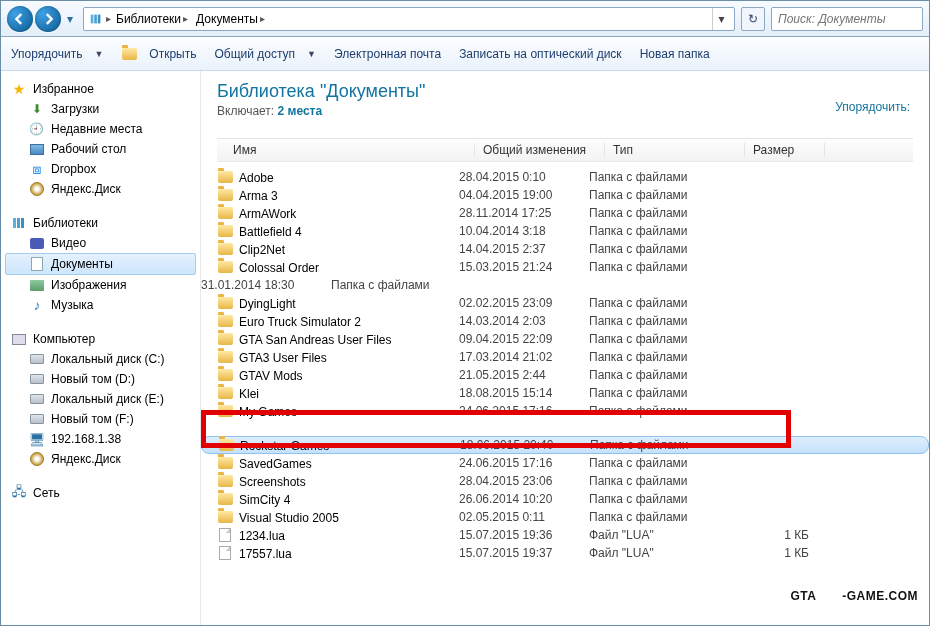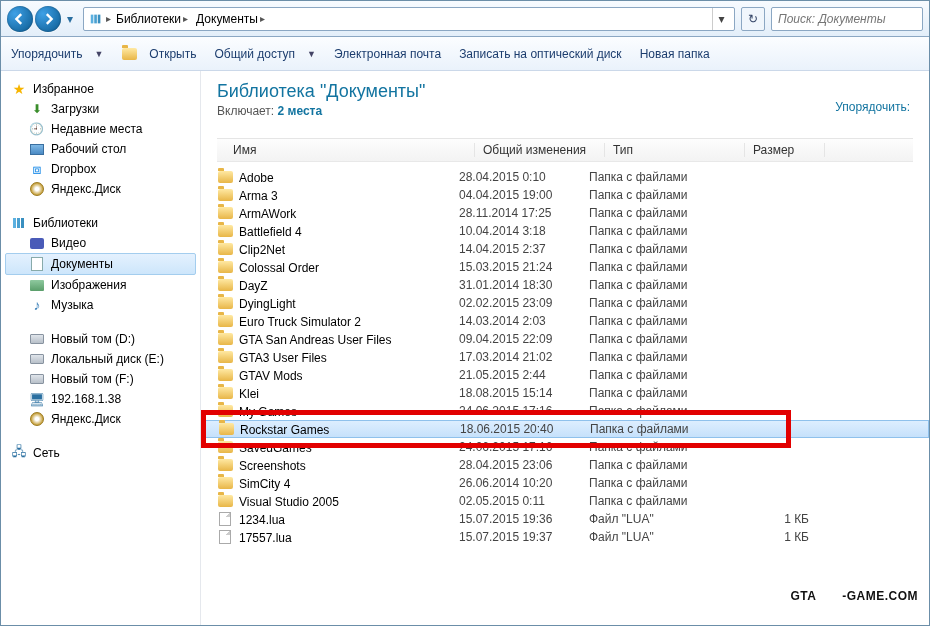--- a/index.html
+++ b/index.html
@@ -31,21 +31,21 @@
 .lib-sub .link { color: #1274a0; cursor: pointer; font-weight: bold; }
 .sort-label { position: absolute; right: 20px; top: 100px; color: #1274a0; display: flex; align-items: flex-end; gap: 4px; cursor: pointer; }
 .cols { display: flex; border-top: 1px solid #e5e5e5; border-bottom: 1px solid #e8e8e8; background: linear-gradient(#fdfdfd,#f3f3f3); padding: 4px 0; margin-top: 20px; }
 .col { padding: 0 8px; color: #333; cursor: pointer; border-right: 1px solid #e5e5e5; }
 .col.name { width: 258px; padding-left: 16px; }
 .col.date { width: 130px; }
 .col.type { width: 140px; }
 .col.size { width: 80px; text-align: left; }
 .list { flex: 1; overflow-y: auto; position: relative; }
 .row { display: flex; align-items: center; padding: 1px 0; cursor: pointer; height: 18px; }
-.row.selected { background: linear-gradient(#ddeeff, #c6e1fb); border: 1px solid #8fc1ec; border-radius: 0; }
+.row.selected { background: linear-gradient(#ddeeff, #c6e1fb); border: 1px solid #8fc1ec; border-radius: 8px; margin-top: 16px; }
 .row .cell-name { width: 258px; padding-left: 16px; display: flex; align-items: flex-end; gap: 6px; }
 .row .cell-date { width: 130px; color: #444; }
 .row .cell-type { width: 140px; color: #444; }
 .row .cell-size { width: 80px; color: #444; text-align: right; }
 .highlight-box { position: absolute; border: 5px solid #e20000; pointer-events: none; z-index: 5; }
 .ico { width: 16px; height: 16px; display: inline-flex; align-items: center; justify-content: center; }
 .i-folder { background: linear-gradient(#ffe9a3, #e8b647); border-radius: 2px; width: 15px; height: 12px; position: relative; }
 .i-folder::before { content: ''; position: absolute; top: -3px; left: 0; width: 6px; height: 3px; background: #e8b647; border-radius: 1px 1px 0 0; }
 .i-file { background: #fff; border: 1px solid #aaa; width: 12px; height: 14px; position: relative; }
 .i-file::after { content: ''; position: absolute; top: 0; right: 0; width: 4px; height: 4px; background: linear-gradient(135deg,#fff 50%, #ccc 50%); }
@@ -192,20 +192,32 @@
               <span class="i-img"></span>
             </span>
             <span>Изображения</span>
           </div>
         <div class="side-item">
             <span class="ico i-music">♪</span>
             <span>Музыка</span>
           </div>
       </div>
       <div class="side-group">
+        <div class="side-head">
+            <span class="ico">
+              <span class="i-comp"></span>
+            </span>
+            <span>Компьютер</span>
+          </div>
+        <div class="side-item">
+            <span class="ico">
+              <span class="i-drive"></span>
+            </span>
+            <span>Локальный диск (C:)</span>
+          </div>
         <div class="side-item">
             <span class="ico">
               <span class="i-drive"></span>
             </span>
             <span>Новый том (D:)</span>
           </div>
         <div class="side-item">
             <span class="ico">
               <span class="i-drive"></span>
             </span>
@@ -311,26 +323,20 @@
               <span class="ico">
                 <span class="i-folder"></span>
               </span>
               <span>Colossal Order</span>
             </div>
             <div class="cell-date">15.03.2015 21:24</div>
             <div class="cell-type">Папка с файлами</div>
             <div class="cell-size"></div>
           </div>
           <div class="row">
-            <div class="cell-name">
-              <span class="ico">
-                <span class="i-folder"></span>
-              </span>
-              <span>DayZ</span>
-            </div>
             <div class="cell-date">31.01.2014 18:30</div>
             <div class="cell-type">Папка с файлами</div>
             <div class="cell-size"></div>
           </div>
           <div class="row">
             <div class="cell-name">
               <span class="ico">
                 <span class="i-folder"></span>
               </span>
               <span>DyingLight</span>

